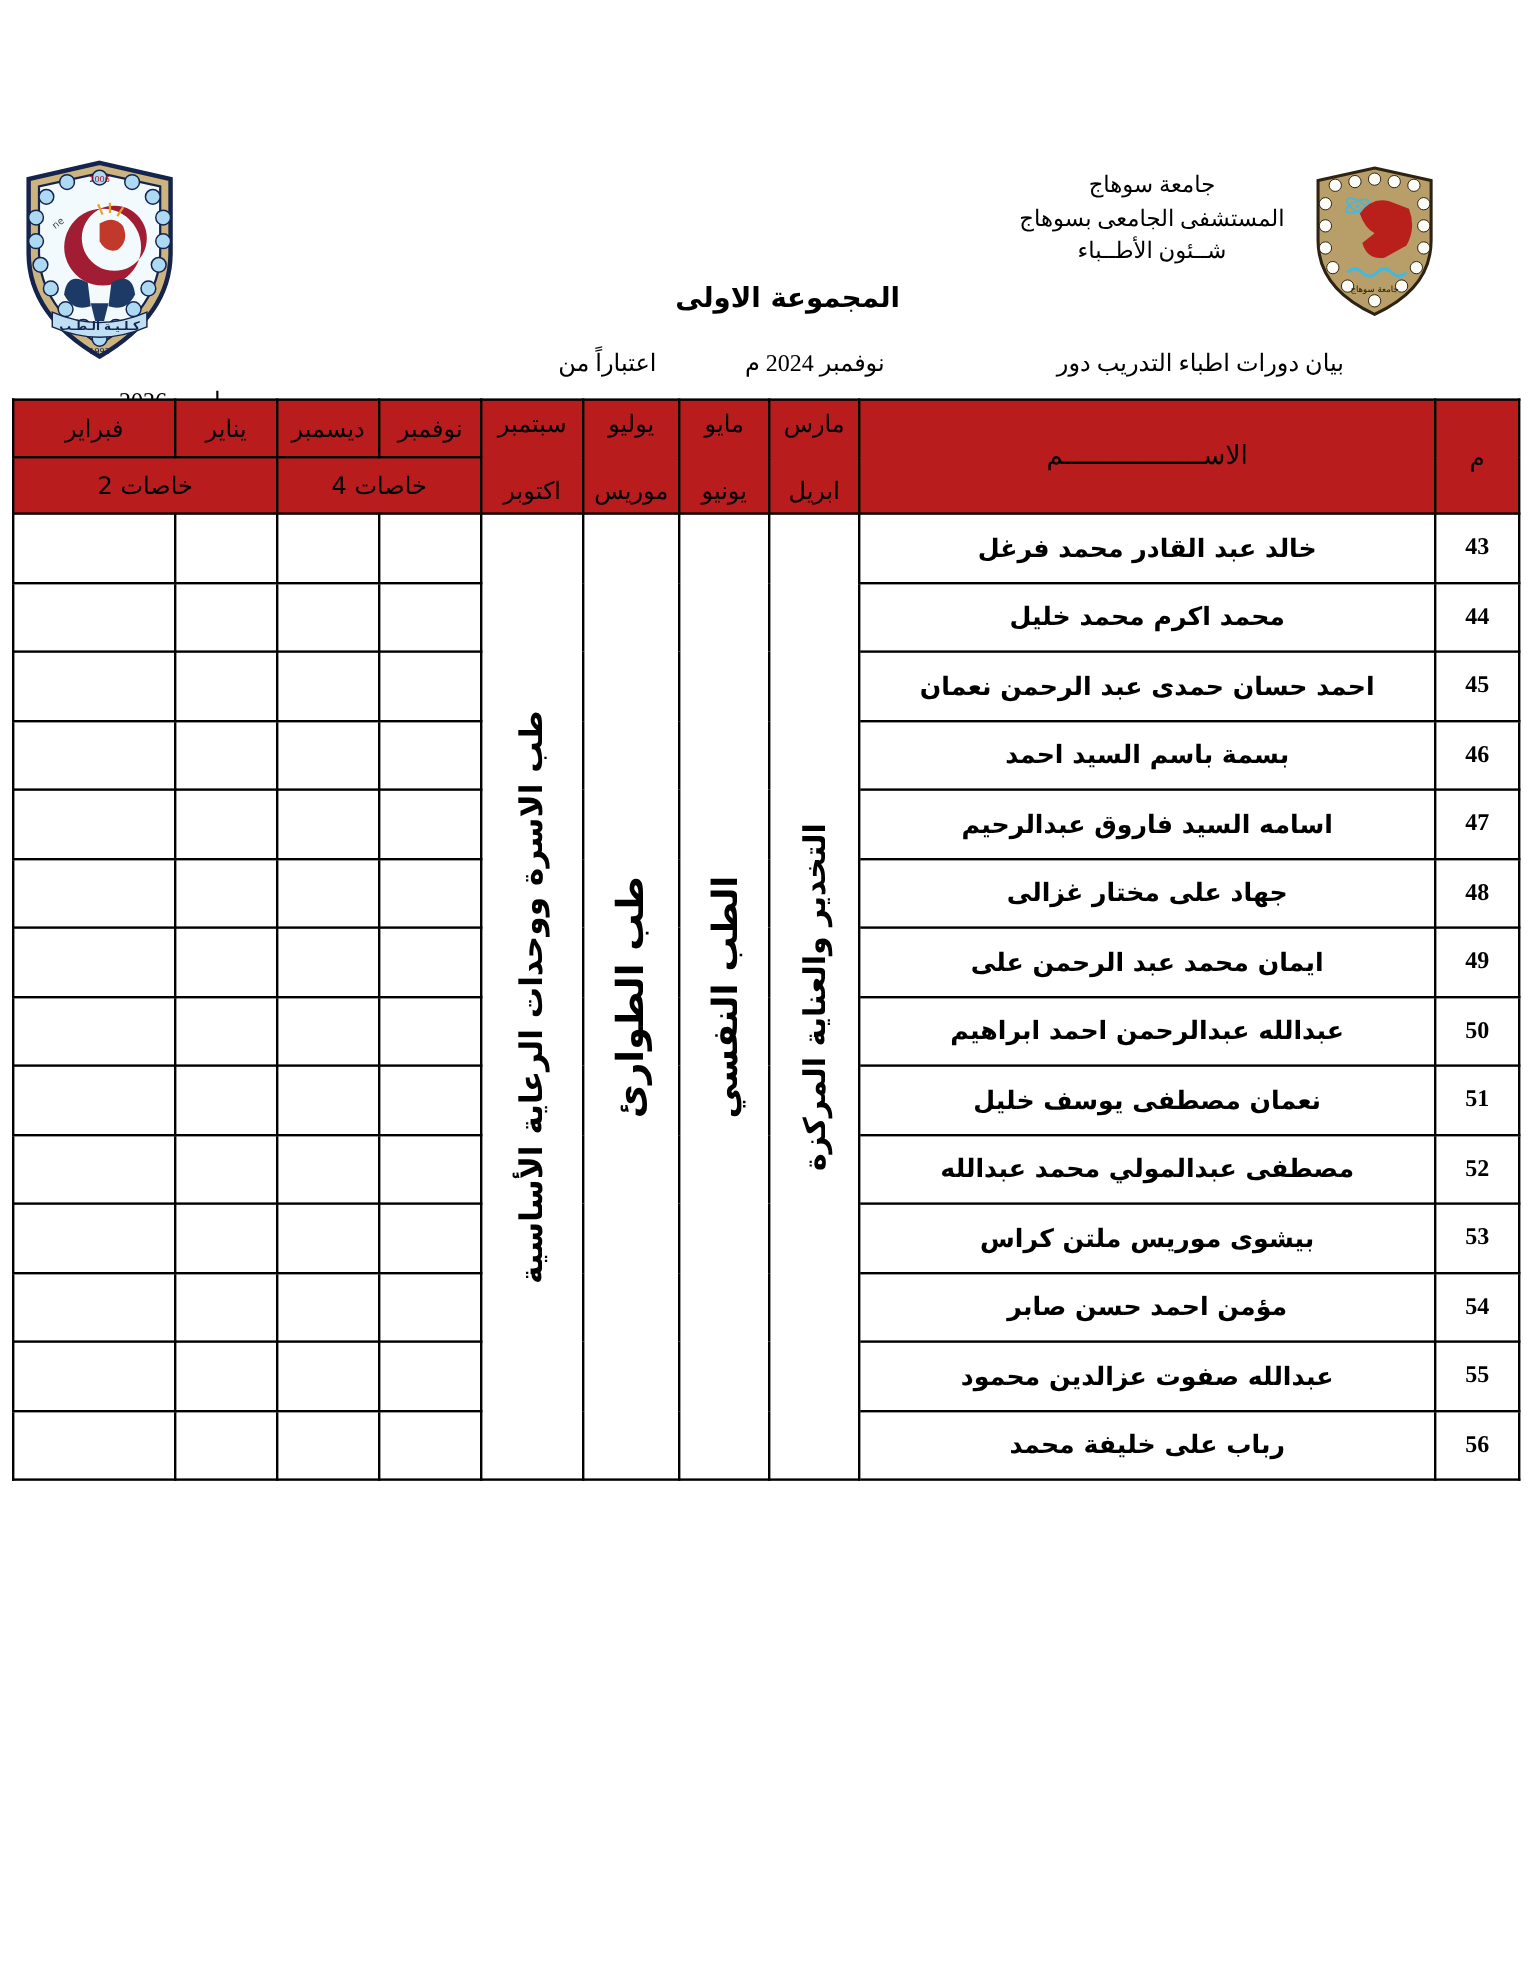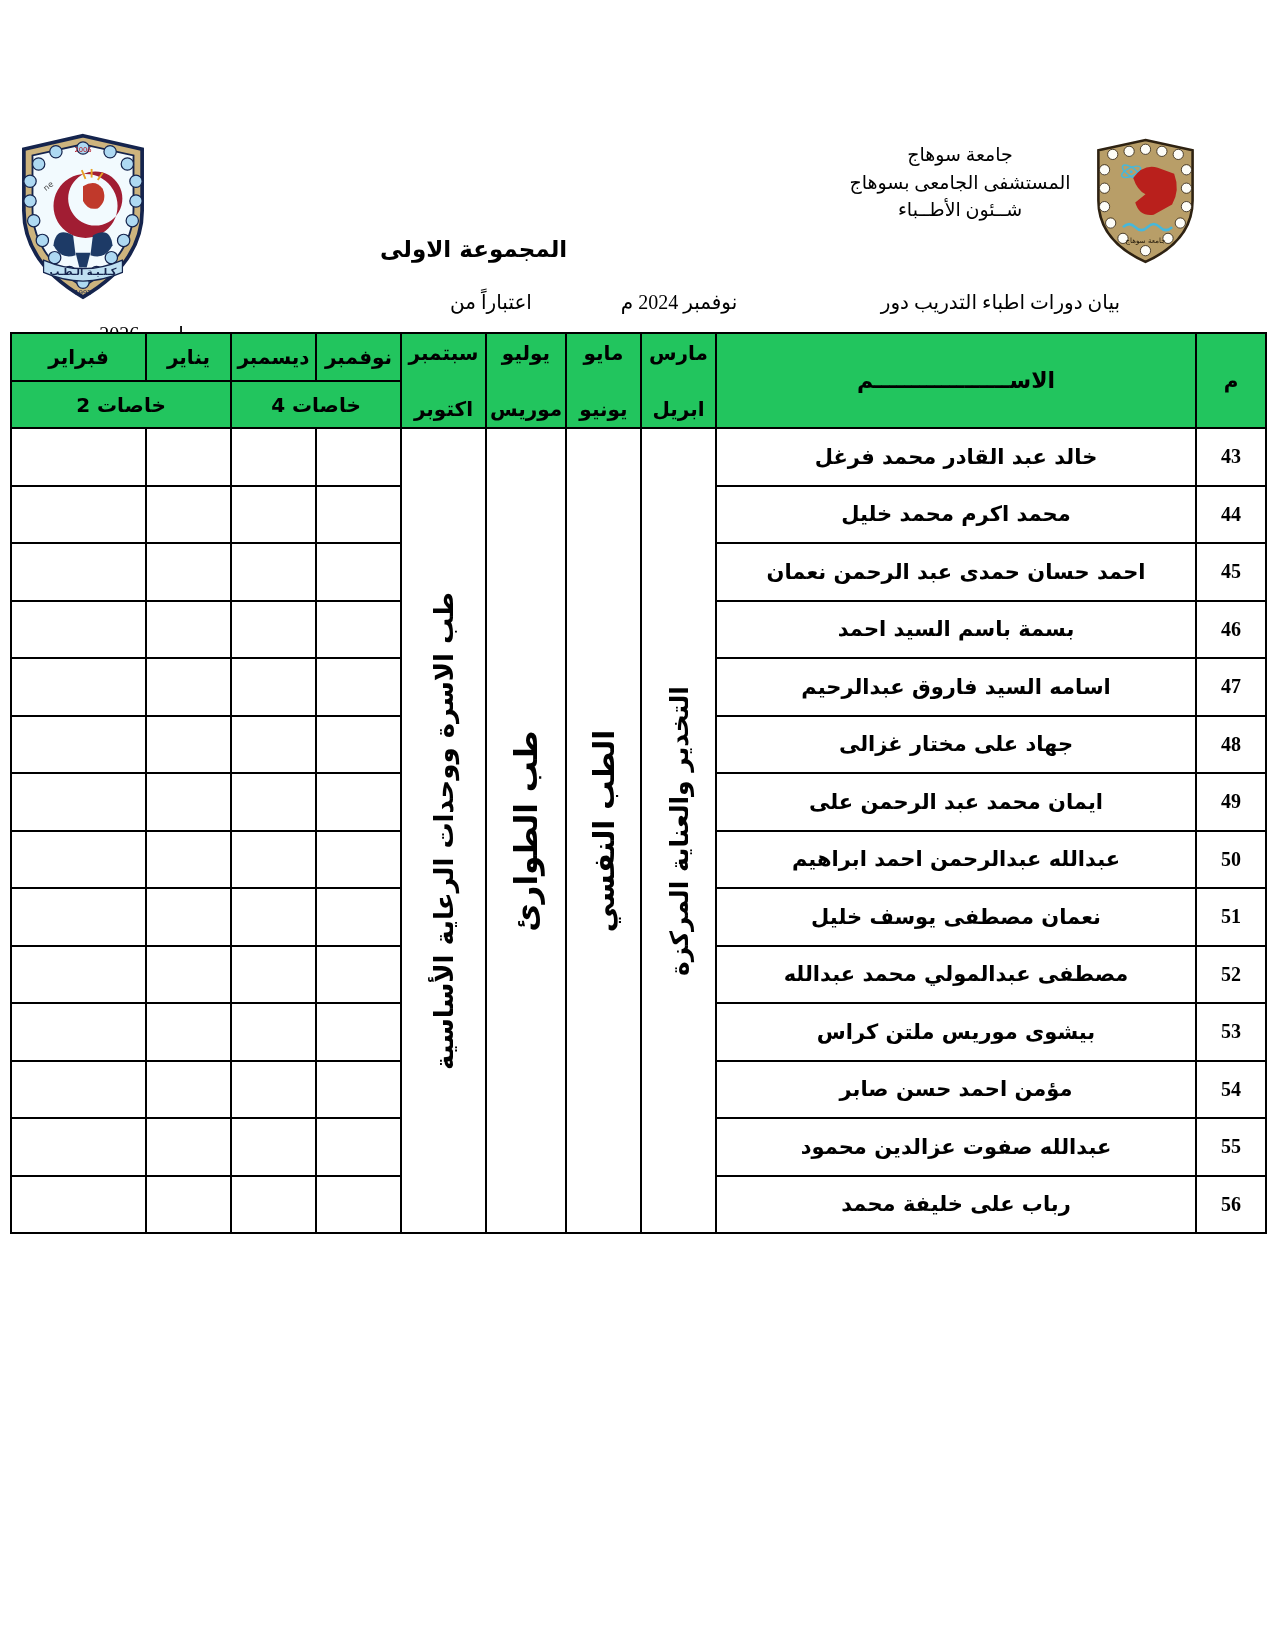--- a/index.html
+++ b/index.html
@@ -15,42 +15,42 @@
   
   .org-block{
     position:absolute;left:800px;top:141px;width:320px;
     text-align:center;font-size:19px;line-height:1.45;font-weight:400;
     font-family:"Liberation Serif","DejaVu Sans",serif;
   }
   .uni-logo{position:absolute;left:1092px;top:137px;width:108px;height:128px;}
   .fac-logo{position:absolute;left:13px;top:132px;width:140px;height:170px;}
   .group-title{
     position:absolute;left:380px;top:236px;width:370px;
-    text-align:left;font-size:23px;font-weight:bold;
+    text-align:right;font-size:23px;font-weight:bold;
   }
   .stmt{position:absolute;top:290px;height:28px;font-size:20px;white-space:nowrap;
         font-family:"Liberation Serif","DejaVu Sans",serif;}
   .stmt-label{left:815px;width:305px;text-align:right;}
   .stmt-start{left:605px;width:148px;text-align:center;}
-  .stmt-from{left:435px;width:112px;text-align:center;}
+  .stmt-from{left:435px;width:112px;text-align:right;}
   .stmt-end{left:66px;width:145px;text-align:center;margin-top:32px;}
   
   table.sched{
     position:absolute;left:10px;top:332px;width:1255px;
     border-collapse:collapse;table-layout:fixed;
     direction:rtl;
   }
   table.sched th,table.sched td{
     border:2px solid #000;
     padding:0;
     text-align:center;vertical-align:middle;
     overflow:visible;
   }
   table.sched{border:2px solid #000;}
-  thead th{background:#22c55e;font-weight:bold;font-size:20px;}
+  thead th{background:#b91c1c;font-weight:normal;font-size:20px;}
   thead tr.r1{height:48px;}
   thead tr.r2{height:47px;}
   th.serial-h{font-size:20px;}
   th.name-h{font-size:22px;}
   th.pair-h{padding:2px 0;}
   th.pair-h .pair-wrap{display:flex;flex-direction:column;justify-content:space-between;height:88px;}
   th.pair-h .pair-wrap span{display:block;line-height:1.6;}
   tbody tr{height:57.5px;}
   td.serial-cell{
     font-family:"Liberation Serif","DejaVu Sans",serif;

